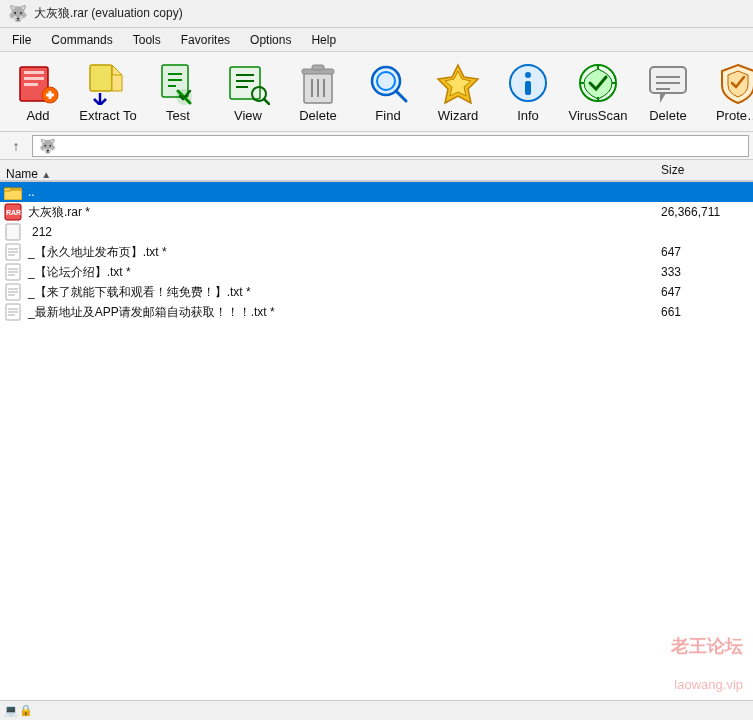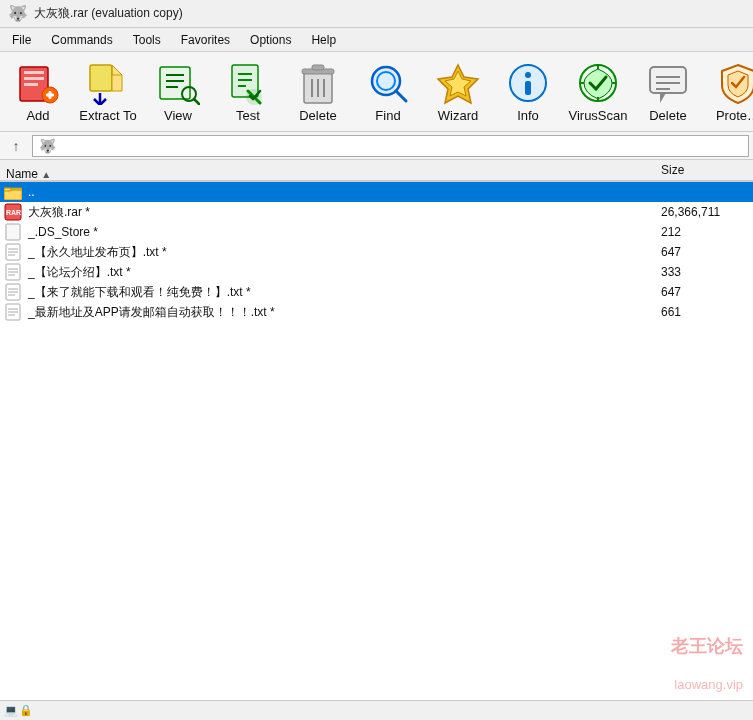--- a/index.html
+++ b/index.html
@@ -248,47 +248,47 @@
       <path d="M26 4 L36 14 L36 30 L26 30 Z" fill="#ffe080" stroke="#c0a000" stroke-width="1"></path>
       <path d="M26 4 L26 14 L36 14" fill="none" stroke="#c0a000" stroke-width="1"></path>
       <path d="M14 32 L14 42 M8 38 L14 44 L20 38" stroke="#00a" stroke-width="2.5" fill="none"></path>
     </svg>
       </div>
       <span>Extract To</span>
     </div>
     <div class="toolbar-btn">
       <div class="toolbar-icon">
         <svg width="44" height="44" viewBox="0 0 44 44">
-      <rect x="4" y="6" width="30" height="32" rx="2" fill="#e8f4e8" stroke="#080" stroke-width="1.5"></rect>
-      <line x1="10" y1="14" x2="28" y2="14" stroke="#060" stroke-width="2"></line>
-      <line x1="10" y1="20" x2="28" y2="20" stroke="#060" stroke-width="2"></line>
-      <line x1="10" y1="26" x2="22" y2="26" stroke="#060" stroke-width="2"></line>
-      <circle cx="33" cy="33" r="7" fill="none" stroke="#060" stroke-width="2"></circle>
-      <line x1="38" y1="38" x2="43" y2="43" stroke="#060" stroke-width="2.5" stroke-linecap="round"></line>
-    </svg>
-      </div>
-      <span>View</span>
-    </div>
-    <div class="toolbar-btn">
-      <div class="toolbar-icon">
-        <svg width="44" height="44" viewBox="0 0 44 44">
       <rect x="6" y="4" width="26" height="32" rx="2" fill="#e0f0e0" stroke="#080" stroke-width="1.5"></rect>
       <line x1="12" y1="13" x2="26" y2="13" stroke="#080" stroke-width="2"></line>
       <line x1="12" y1="19" x2="26" y2="19" stroke="#080" stroke-width="2"></line>
       <line x1="12" y1="25" x2="20" y2="25" stroke="#080" stroke-width="2"></line>
       <path d="M22 30 L34 42" stroke="#080" stroke-width="3" stroke-linecap="round"></path>
       <circle cx="28" cy="36" r="8" fill="#090" opacity="0.15"></circle>
       <path d="M24 35 L27 38 L34 30" stroke="#060" stroke-width="2.5" fill="none" stroke-linecap="round"></path>
     </svg>
       </div>
       <span>Test</span>
     </div>
     <div class="toolbar-btn">
       <div class="toolbar-icon">
         <svg width="44" height="44" viewBox="0 0 44 44">
+      <rect x="4" y="6" width="30" height="32" rx="2" fill="#e8f4e8" stroke="#080" stroke-width="1.5"></rect>
+      <line x1="10" y1="14" x2="28" y2="14" stroke="#060" stroke-width="2"></line>
+      <line x1="10" y1="20" x2="28" y2="20" stroke="#060" stroke-width="2"></line>
+      <line x1="10" y1="26" x2="22" y2="26" stroke="#060" stroke-width="2"></line>
+      <circle cx="33" cy="33" r="7" fill="none" stroke="#060" stroke-width="2"></circle>
+      <line x1="38" y1="38" x2="43" y2="43" stroke="#060" stroke-width="2.5" stroke-linecap="round"></line>
+    </svg>
+      </div>
+      <span>View</span>
+    </div>
+    <div class="toolbar-btn">
+      <div class="toolbar-icon">
+        <svg width="44" height="44" viewBox="0 0 44 44">
       <rect x="8" y="12" width="28" height="30" rx="2" fill="#ddd" stroke="#888" stroke-width="1.5"></rect>
       <rect x="6" y="8" width="32" height="5" rx="2" fill="#aaa" stroke="#888" stroke-width="1"></rect>
       <rect x="16" y="4" width="12" height="5" rx="2" fill="#aaa" stroke="#888" stroke-width="1"></rect>
       <line x1="16" y1="18" x2="16" y2="36" stroke="#888" stroke-width="2"></line>
       <line x1="22" y1="18" x2="22" y2="36" stroke="#888" stroke-width="2"></line>
       <line x1="28" y1="18" x2="28" y2="36" stroke="#888" stroke-width="2"></line>
     </svg>
       </div>
       <span>Delete</span>
     </div>
@@ -399,21 +399,20 @@
           </span>
           <span class="file-name">大灰狼.rar *</span>
           <span class="file-size">26,366,711</span>
         </li>
         <li class="file-row">
           <span class="file-icon-cell">
             <svg width="16" height="18" viewBox="0 0 16 18">
       <rect x="1" y="1" width="14" height="16" rx="1" fill="#f8f8f8" stroke="#aaa" stroke-width="1"></rect>
     </svg>
           </span>
-          <span class="file-name">_.DS_Store *</span>
           <span class="file-size">212</span>
         </li>
         <li class="file-row">
           <span class="file-icon-cell">
             <svg width="16" height="18" viewBox="0 0 16 18">
       <rect x="1" y="1" width="14" height="16" rx="1" fill="#fff" stroke="#aaa" stroke-width="1"></rect>
       <line x1="3" y1="6" x2="13" y2="6" stroke="#aaa" stroke-width="1"></line>
       <line x1="3" y1="9" x2="13" y2="9" stroke="#aaa" stroke-width="1"></line>
       <line x1="3" y1="12" x2="10" y2="12" stroke="#aaa" stroke-width="1"></line>
     </svg>

